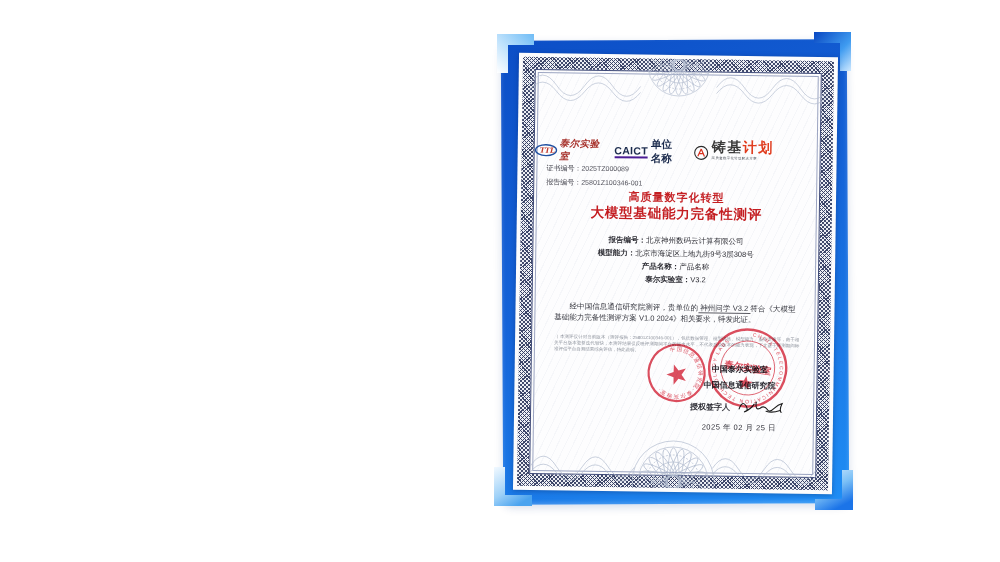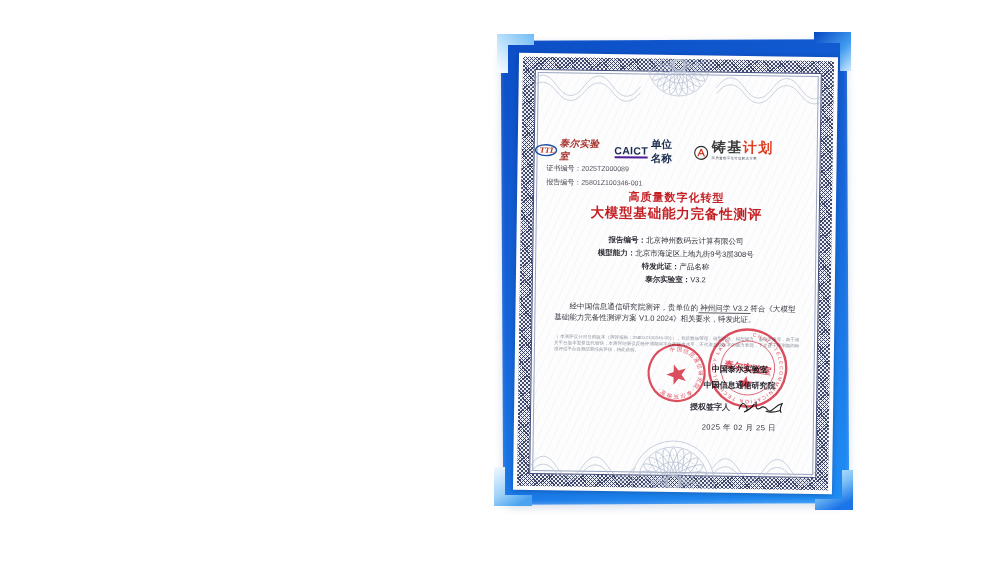--- a/index.html
+++ b/index.html
@@ -197,21 +197,21 @@
         <div><span>证书编号：</span><b>2025TZ000089</b></div>
         <div><span>报告编号：</span><b>25801Z100346-001</b></div>
       </div>
 
       <div class="title1">高质量数字化转型</div>
       <div class="title2">大模型基础能力完备性测评</div>
 
       <div class="fields">
         <div class="field-line"><span class="fl">报告编号：</span><span class="fv">北京神州数码云计算有限公司</span></div>
         <div class="field-line"><span class="fl">模型能力：</span><span class="fv">北京市海淀区上地九街9号3层308号</span></div>
-        <div class="field-line"><span class="fl">特发此证：</span><span class="fv">产品名称</span></div>
+        <div class="field-line"><span class="fl">产品名称：</span><span class="fv">产品名称</span></div>
         <div class="field-line"><span class="fl">泰尔实验室：</span><span class="fv">V3.2</span></div>
       </div>
 
       <div class="paragraph">
         <span>经中国信息通信研究院测评，贵单位的</span><span class="prod">神州问学 V3.2</span><span>符合</span><span>《大模型基础能力完备性测评方案 V1.0 2024》</span><span>相关要求，特发此证。</span>
       </div>
 
       <div class="fineprint">（ 本测评仅针对当前版本（测评报告：25801Z100346-001），包括数据管理、模型训练、模型能力、服务支撑等，由于相关平台版本更新迭代较快，本测评结果仅反映评测期间平台的能力水平，不代表后续版本的能力表现，下文基于评测期间标准评估平台自测结果综合评估，特此说明。</div>
 
       <svg class="stamp stamp-left" width="62" height="62" viewBox="0 0 62 62">

